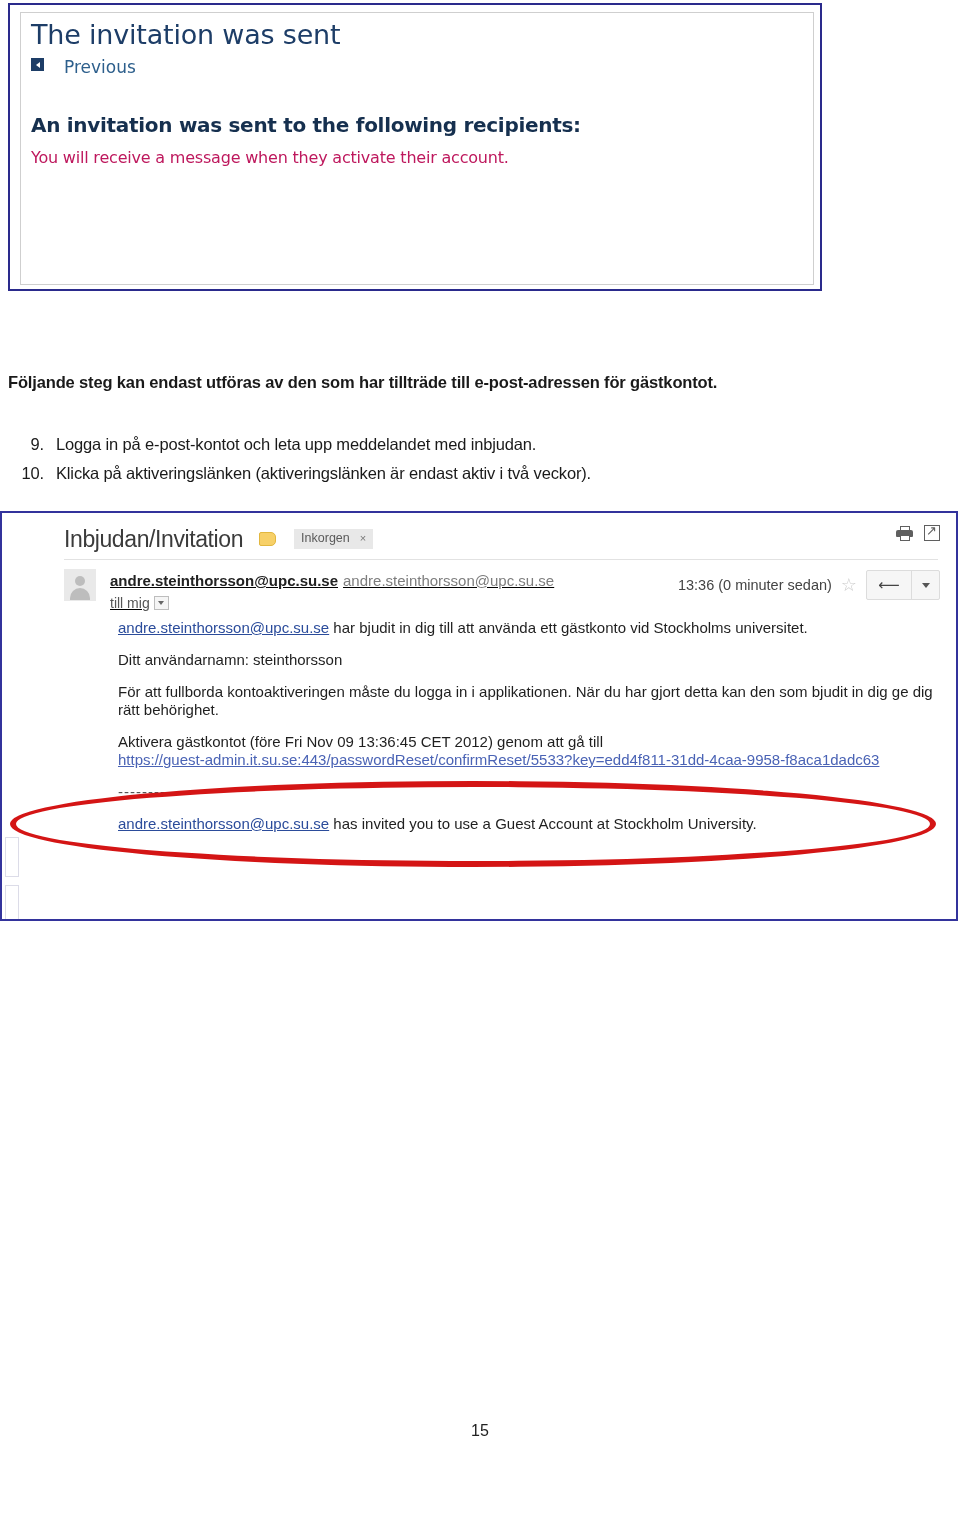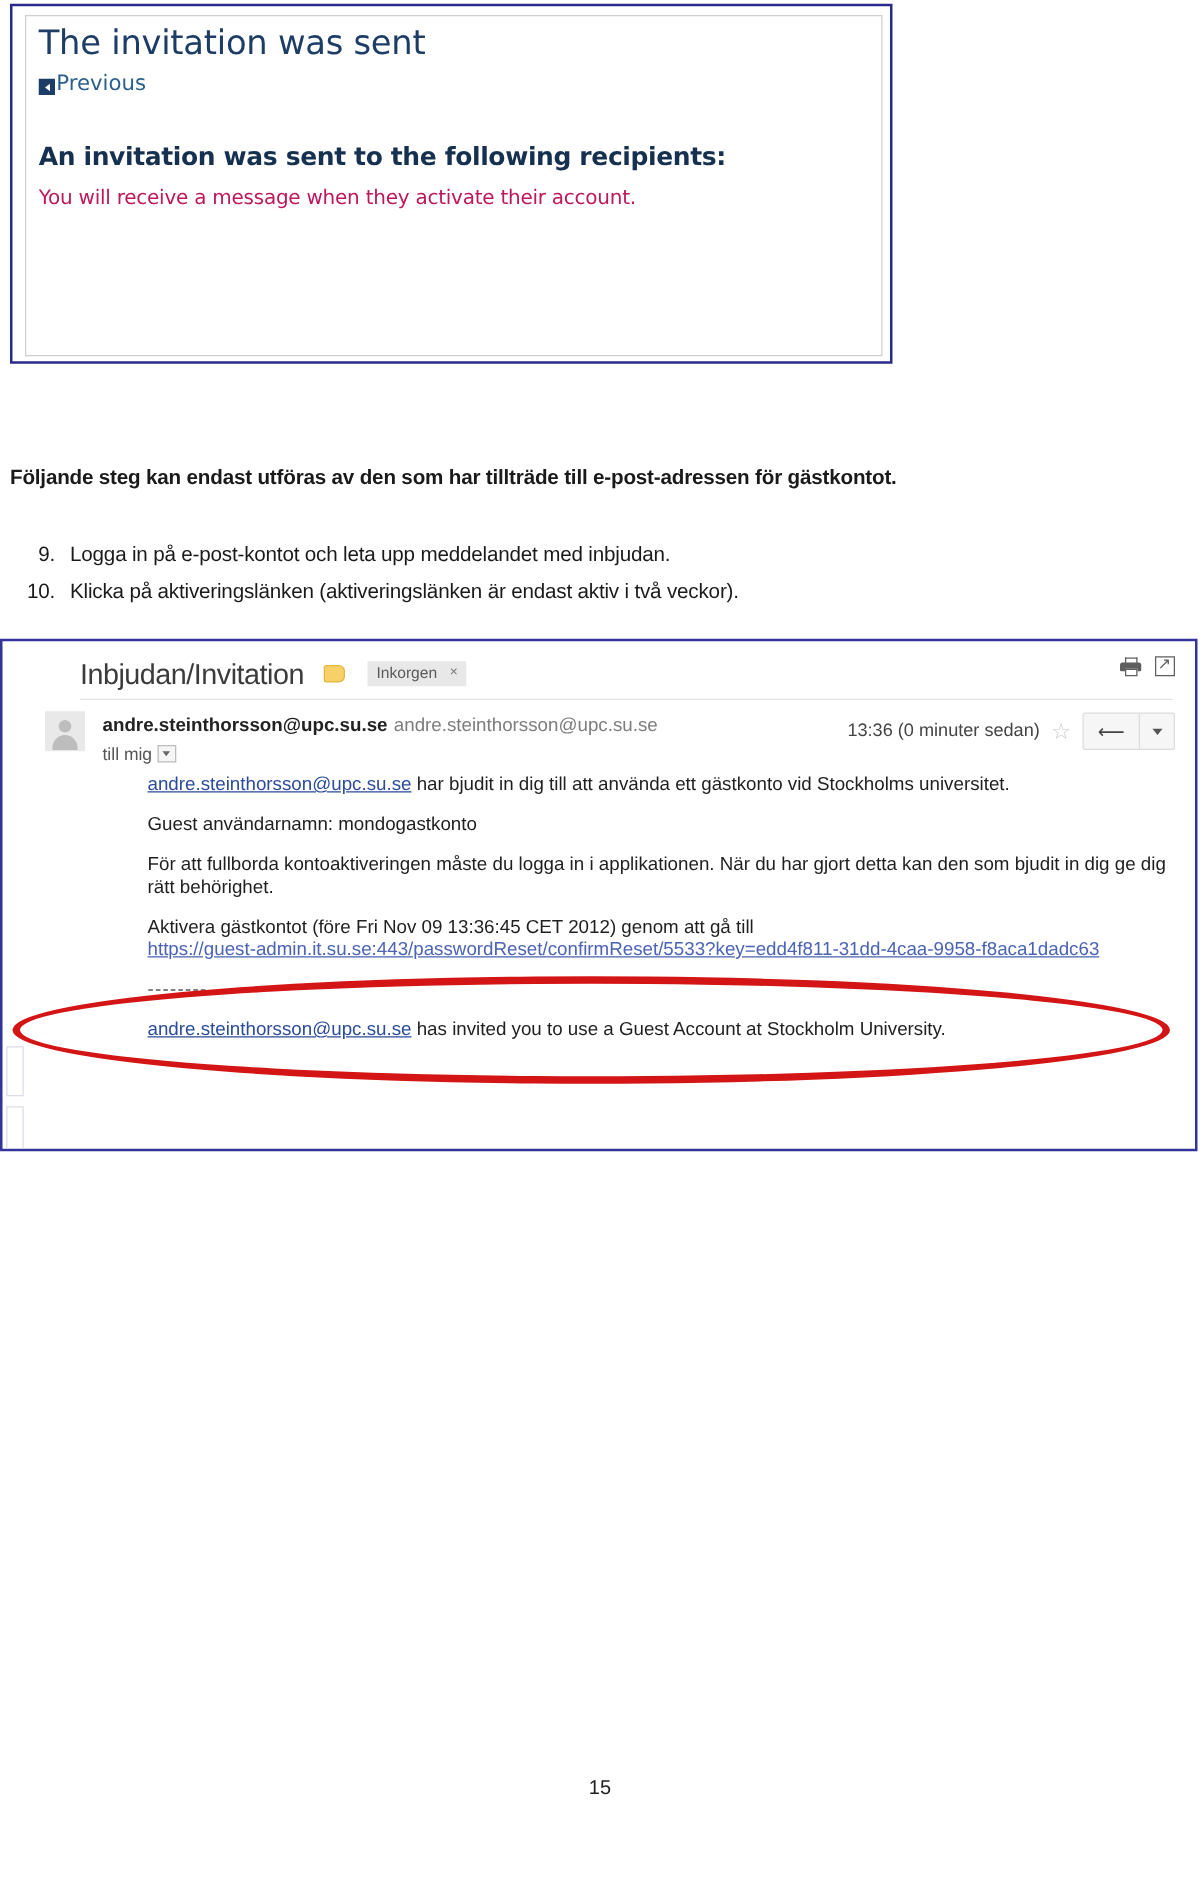--- a/index.html
+++ b/index.html
@@ -13,21 +13,21 @@
     position: relative;
     font-family: "Liberation Sans", sans-serif;
     overflow: hidden;
   }
 
   
   .shot1 {
     position: absolute;
     left: 8px;
     top: 3px;
-    width: 706px;
+    width: 814px;
     height: 288px;
     border: 2px solid #2a2a8c;
     background: #ffffff;
     box-sizing: border-box;
     overflow: hidden;
   }
   .shot1-inner {
     position: absolute;
     left: 10px;
     top: 7px;
@@ -42,22 +42,22 @@
     font-size: 27px;
     line-height: 32px;
     color: #1d3d67;
     font-weight: 400;
     letter-spacing: -0.2px;
     white-space: nowrap;
   }
   .s1-prev-row {
     margin-top: 7px;
     display: flex;
-    align-items: flex-end;
-    gap: 1px;
+    align-items: flex-start;
+    gap: 20px;
   }
   .s1-prev-icon {
     width: 13px;
     height: 13px;
     background: #1d3d67;
     display: inline-flex;
     align-items: center;
     justify-content: center;
     flex: 0 0 auto;
   }
@@ -240,22 +240,23 @@
     color: #5f5f5f;
     line-height: 16px;
   }
   .g-divider {
     height: 1px;
     background: #e2e2e2;
     margin: 0 18px 0 62px;
   }
   .g-msg-head {
     position: relative;
-    padding: 9px 0 0 34px;
-    display: flex;
+    padding: 9px 0 0 62px;
+    display: flex;
+    text-decoration: underline;
   }
   .g-avatar {
     width: 32px; height: 32px;
     background: #e9e9e9;
     flex: 0 0 32px;
     position: relative;
   }
   .g-avatar::before {
     content: "";
     position: absolute;
@@ -462,21 +463,21 @@
         <span class="g-reply-btn">⟵</span>
         <span class="g-more-btn"></span>
       </span>
     </div>
   </div>
 
   <div class="g-body">
     <p>
       <span class="g-link">andre.steinthorsson@upc.su.se</span><span> har bjudit in dig till att använda ett gästkonto vid Stockholms universitet.</span>
     </p>
-    <p>Guest användarnamn: mondogastkonto</p>
+    <p>Ditt användarnamn: steinthorsson</p>
     <p>För att fullborda kontoaktiveringen måste du logga in i applikationen. När du har gjort detta kan den som bjudit in dig ge dig rätt behörighet.</p>
     <p>
       <span>Aktivera gästkontot (före Fri Nov 09 13:36:45 CET 2012) genom att gå till</span><br>
       <span class="g-url">https://guest-admin.it.su.se:443/passwordReset/confirmReset/5533?key=edd4f811-31dd-4caa-9958-f8aca1dadc63</span>
     </p>
     <p class="g-dashes">--------</p>
     <p>
       <span class="g-link">andre.steinthorsson@upc.su.se</span><span> has invited you to use a Guest Account at Stockholm University.</span>
     </p>
   </div>

